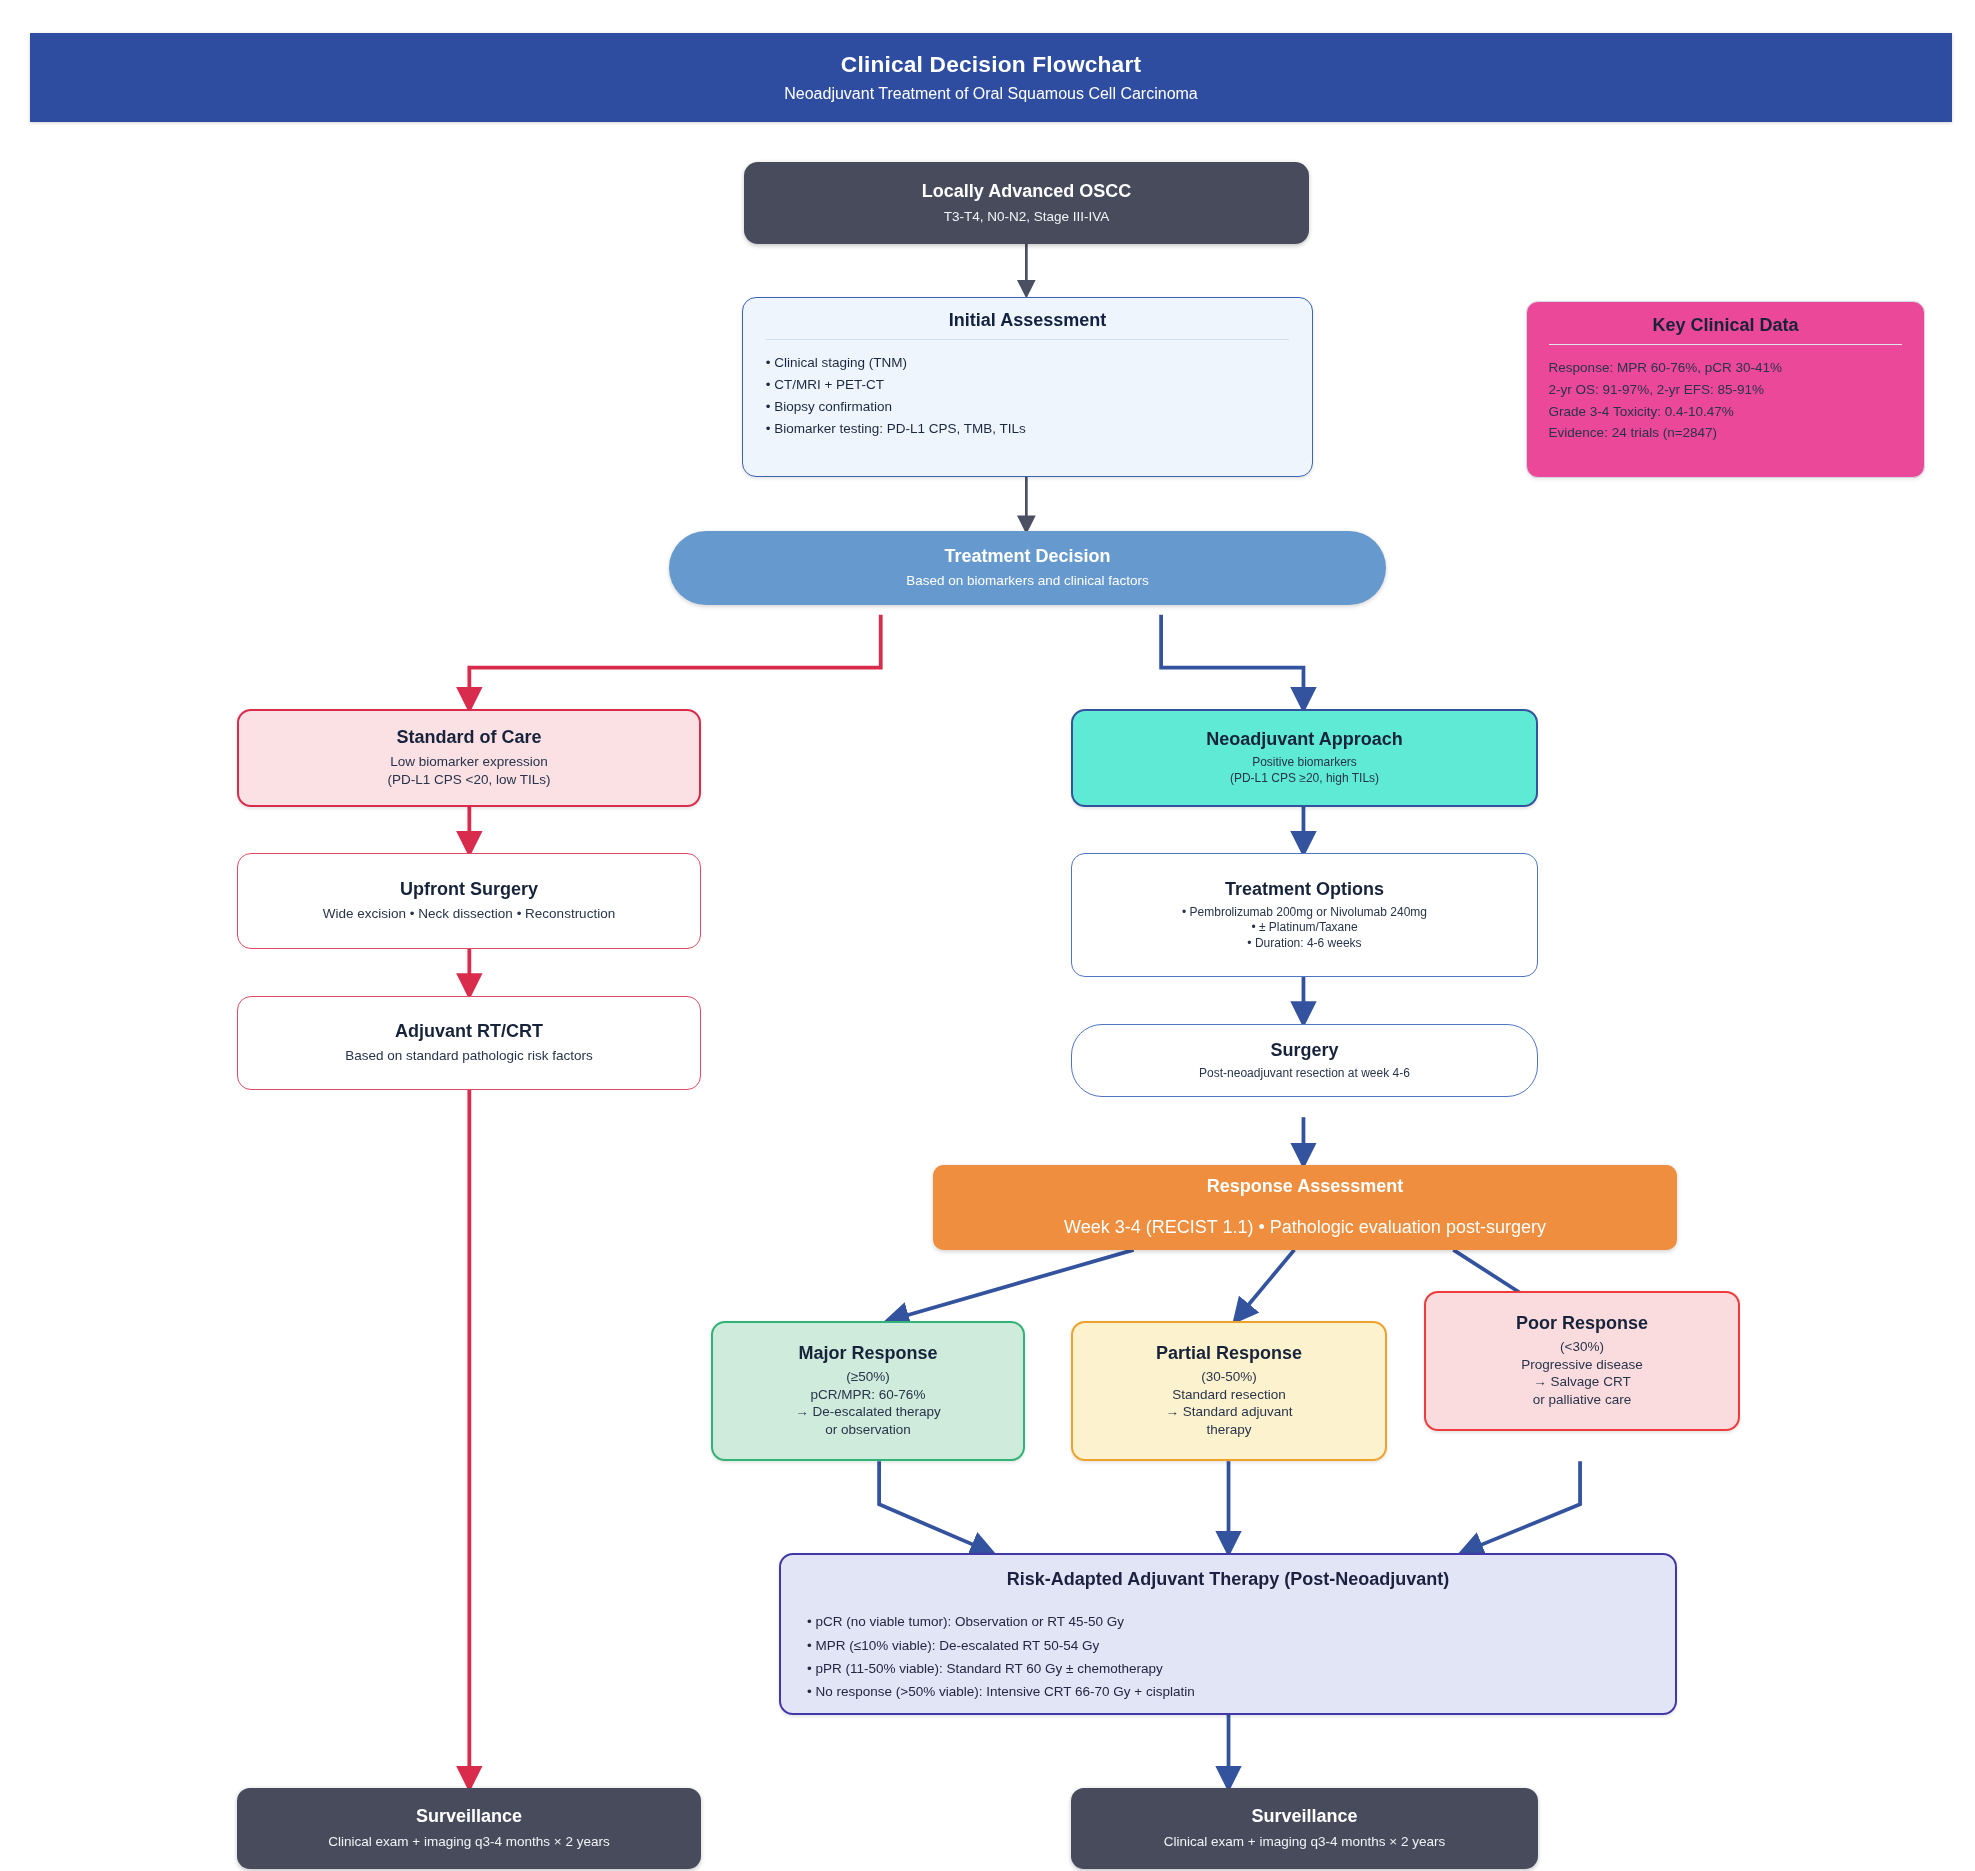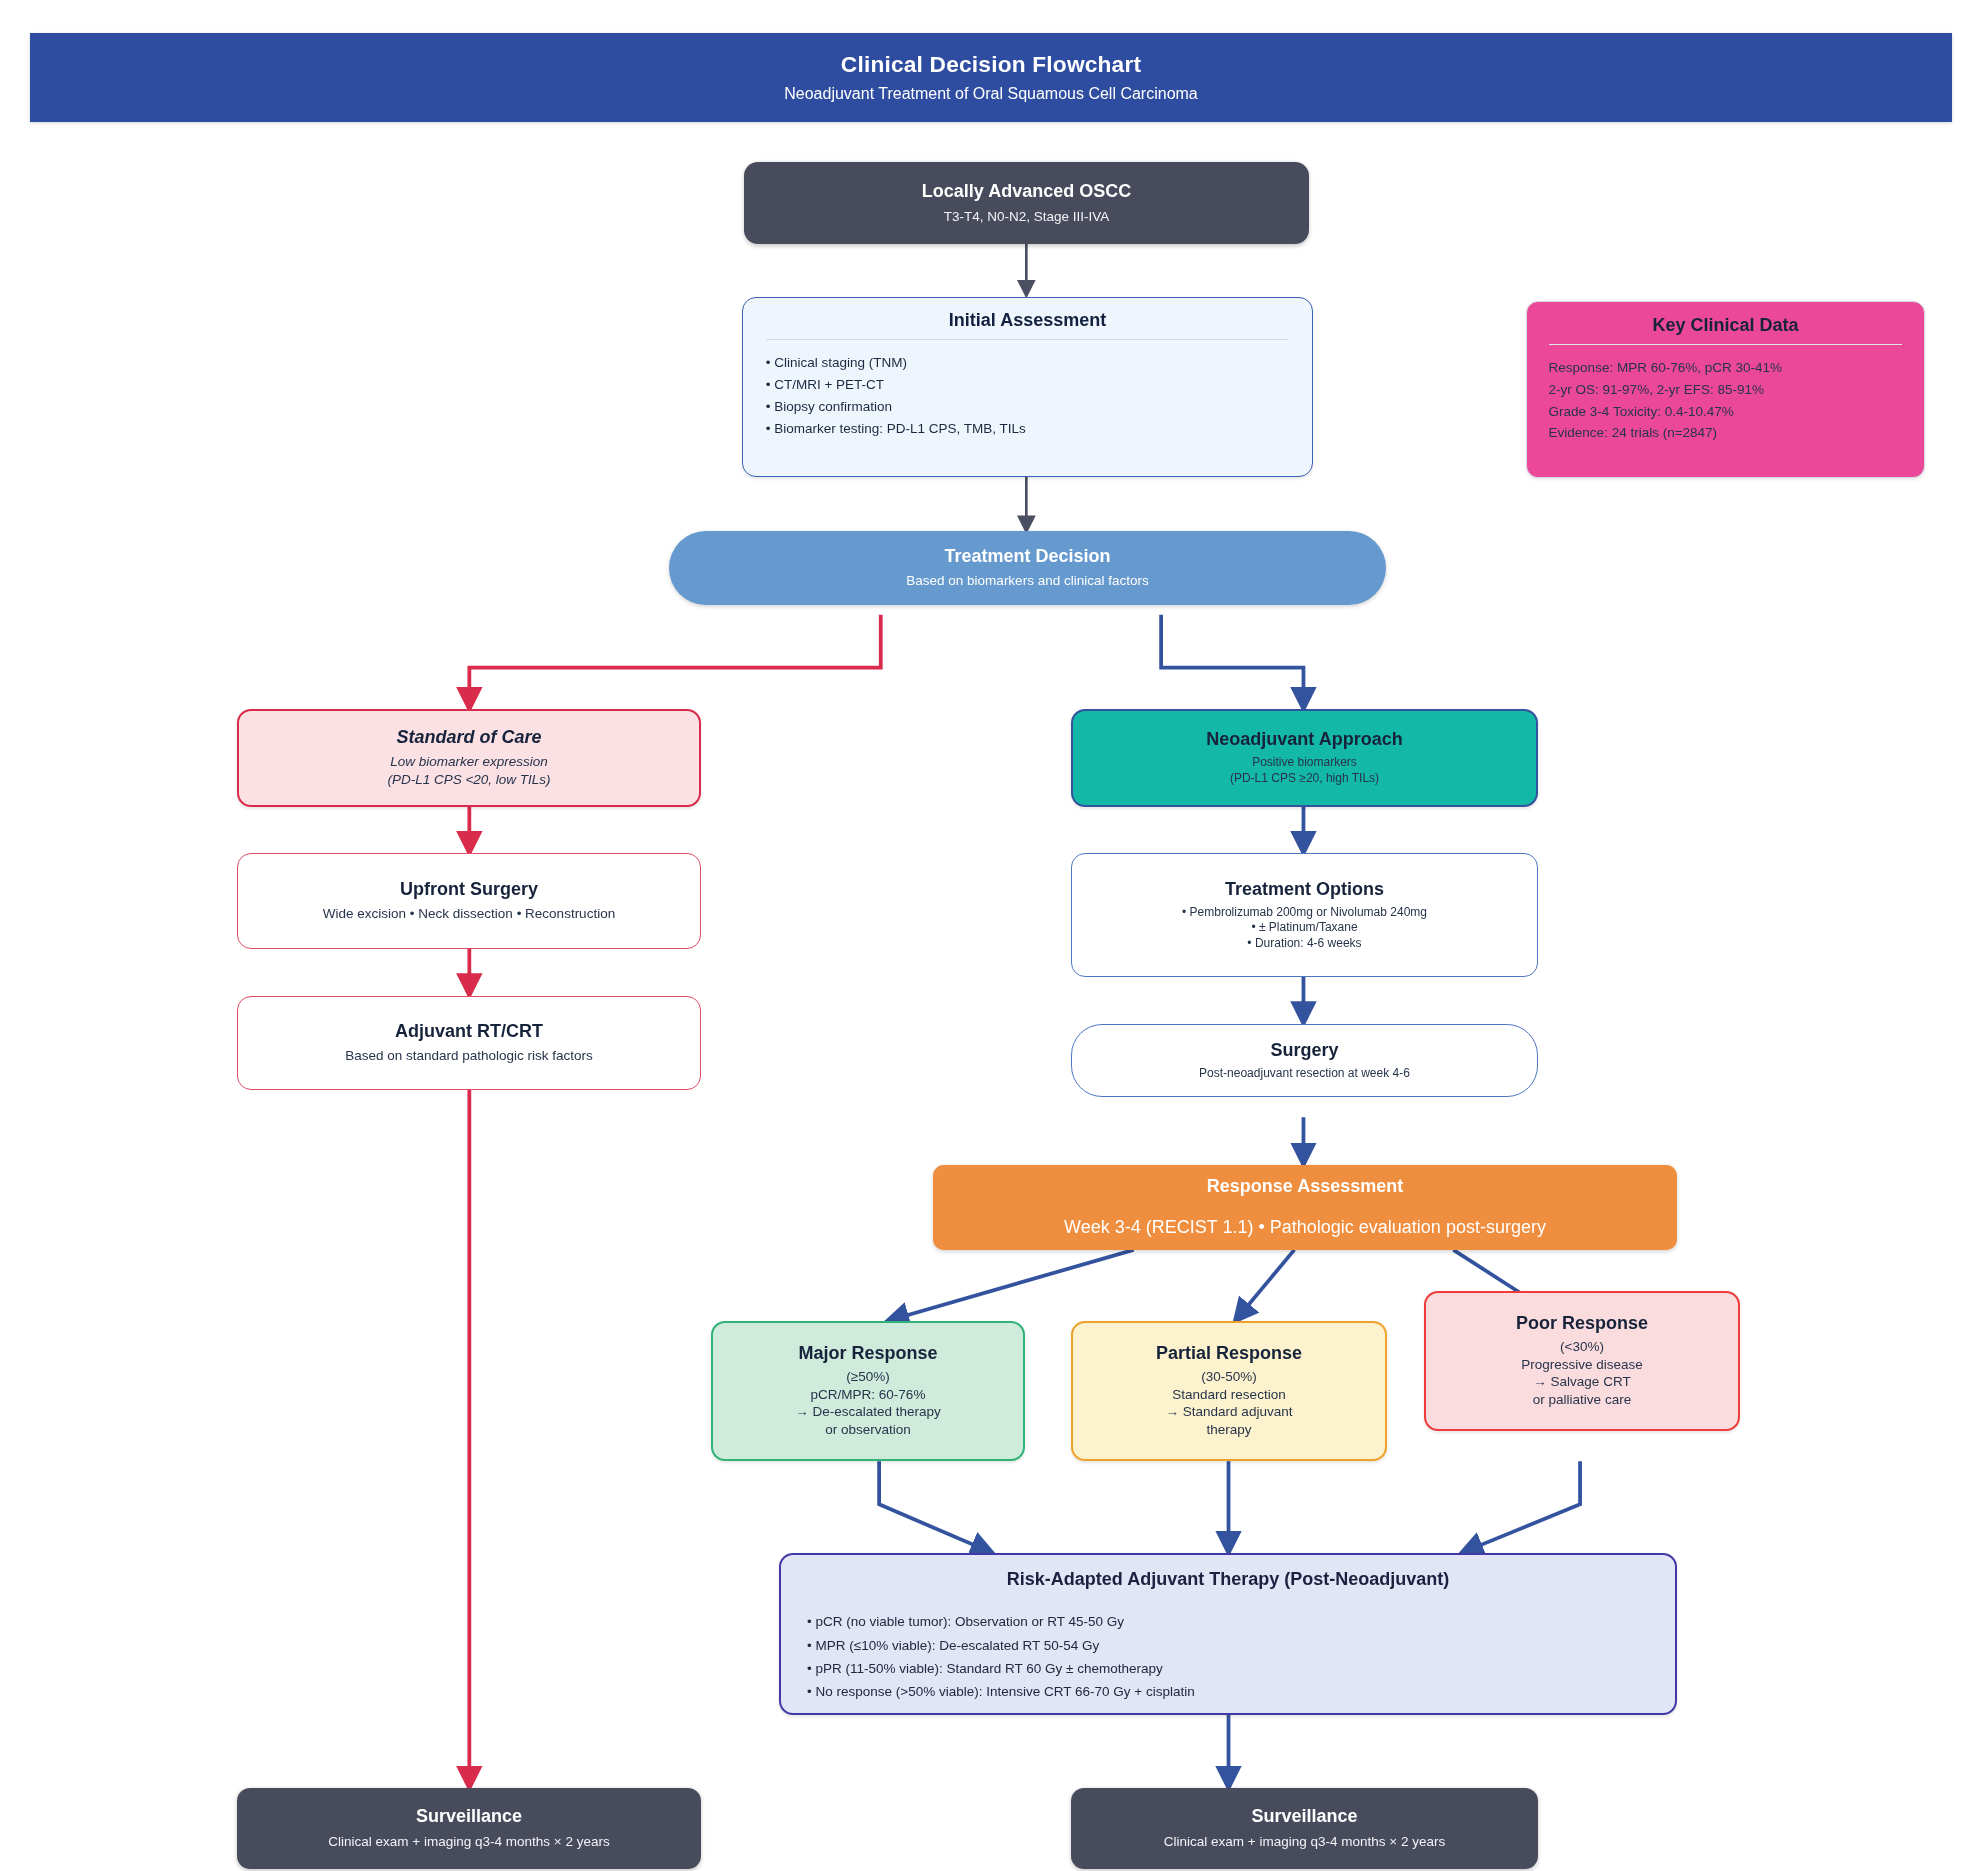--- a/index.html
+++ b/index.html
@@ -120,33 +120,32 @@
   }
   .node.decision .n-title { font-size: 18px; color: #ffffff; }
   .node.decision .n-sub   { font-size: 13.5px; color: #ffffff; margin-top: 5.4px; }
 
   
   .node.red-filled {
     background: #FBE0E4;
     border: 2.2px solid #D92B4B;
     color: #1B2940;
     box-shadow: 0 1.1px 3.2px rgba(0,0,0,0.10);
-    font-style: italic;
   }
   .node.red-outline {
     background: #ffffff;
     border: 1.6px solid #E14A63;
     color: #1B2940;
   }
   .node.red-filled .n-title, .node.red-outline .n-title { font-size: 18px; color: #16233B; }
   .node.red-filled .n-sub,   .node.red-outline .n-sub   { font-size: 13.5px; color: #27344B; margin-top: 5.4px; }
 
   
   .node.blue-filled {
-    background: #14b8a6;
+    background: #5eead4;
     border: 2.2px solid #34539E;
     color: #16233B;
     box-shadow: 0 1.1px 3.2px rgba(0,0,0,0.10);
   }
   .node.blue-outline {
     background: #ffffff;
     border: 1.6px solid #4F76C3;
     color: #16233B;
   }
   .node.blue-filled .n-title, .node.blue-outline .n-title { font-size: 18px; color: #16233B; }

